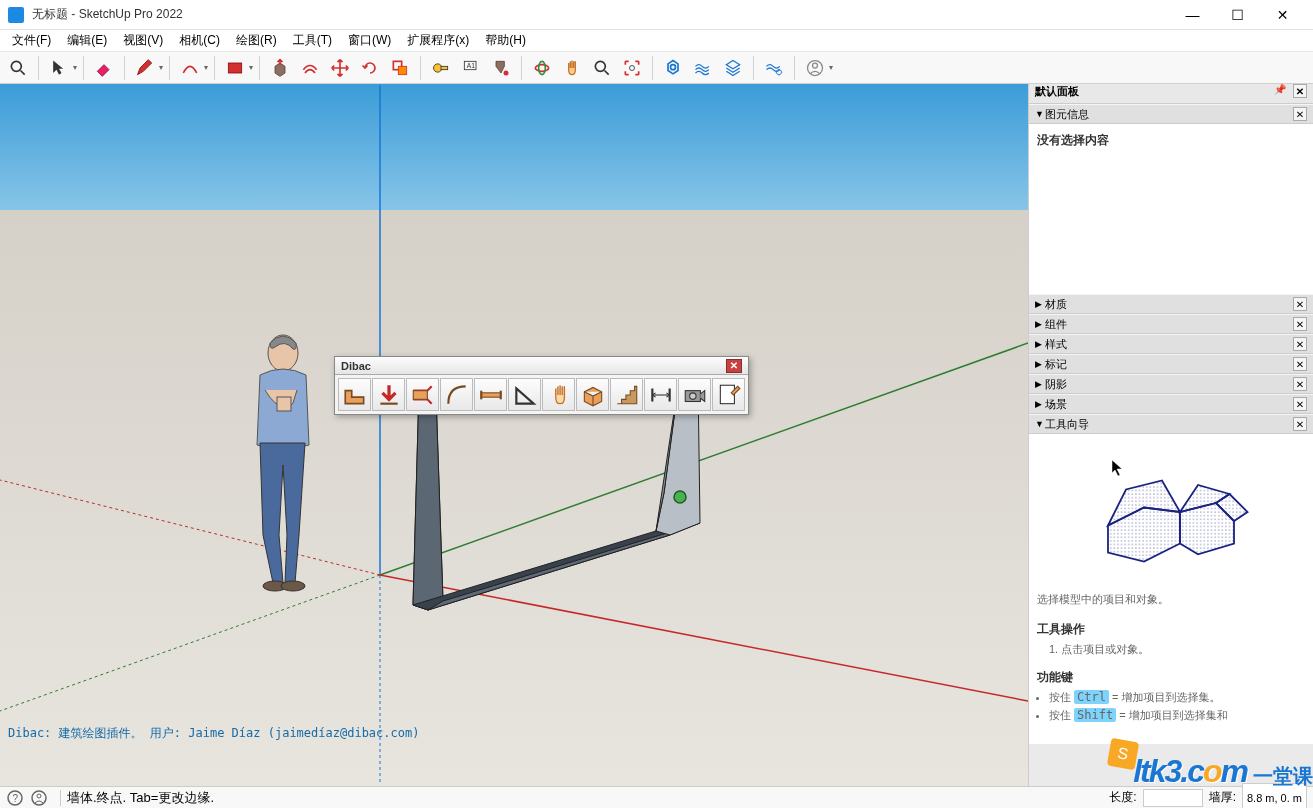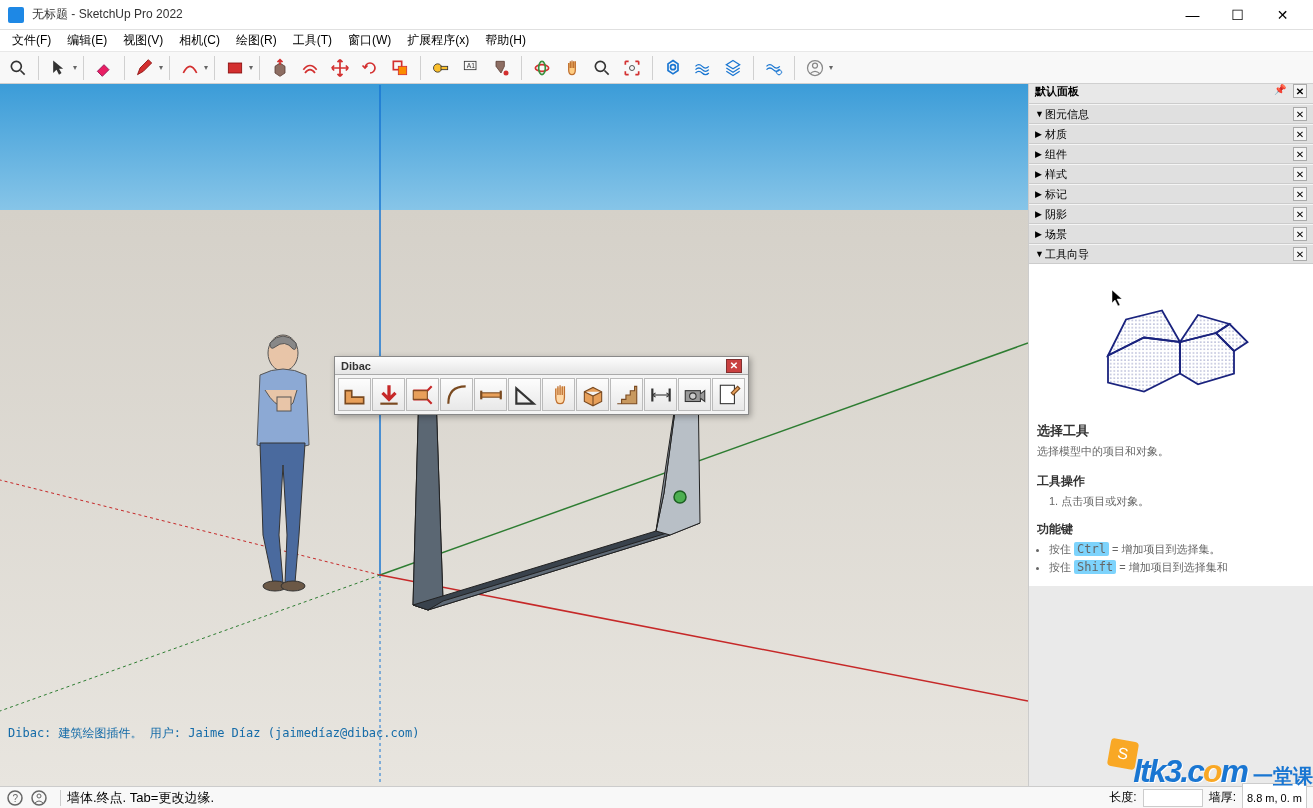--- a/index.html
+++ b/index.html
@@ -368,20 +368,21 @@
       <span style="margin-left:auto;font-size:10px;cursor:pointer;">📌</span>
       <span style="margin-left:6px;border:1px solid #aaa;width:14px;height:14px;display:flex;align-items:center;justify-content:center;font-size:10px;background:#f5f5f5;cursor:pointer;">✕</span>
     </div>
 
     <div class="panel-section">
       <div class="panel-header">
         <span class="arrow">▼</span>
         <span>图元信息</span>
         <span class="close-x">✕</span>
       </div>
+      <div class="panel-body entity">没有选择内容</div>
     </div>
 
     <div class="panel-header">
       <span class="arrow">▶</span>
       <span>材质</span>
       <span class="close-x">✕</span>
     </div>
     <div class="panel-header">
       <span class="arrow">▶</span>
       <span>组件</span>
@@ -423,21 +424,20 @@
             </defs>
           <path d="M30 80 L70 60 L110 65 L110 100 L70 120 L30 110 Z" fill="url(#dots)" stroke="#1a237e" stroke-width="2"></path>
           <path d="M30 80 L50 40 L90 30 L110 65 L70 60 Z" fill="url(#dots)" stroke="#1a237e" stroke-width="2"></path>
           <path d="M110 65 L150 55 L170 75 L170 100 L130 112 L110 100 Z" fill="url(#dots)" stroke="#1a237e" stroke-width="2"></path>
           <path d="M110 65 L130 35 L165 45 L150 55 Z" fill="url(#dots)" stroke="#1a237e" stroke-width="2"></path>
           <path d="M150 55 L165 45 L185 65 L170 75 Z" fill="url(#dots)" stroke="#1a237e" stroke-width="2"></path>
         </svg>
         <svg class="cursor-arrow" style="left:82px;top:25px;" viewBox="0 0 14 18">
             <path d="M1 1 L1 14 L4 11 L7 17 L9 16 L6 10 L11 10 Z" fill="#000" stroke="#fff" stroke-width="0.5"></path>
           </svg>
-        <div class="guide-title">选择工具</div>
         <div class="guide-desc">选择模型中的项目和对象。</div>
         <div class="guide-sub">工具操作</div>
         <div class="guide-list">
           <div>1. 点击项目或对象。</div>
         </div>
         <div class="guide-sub" style="margin-top:12px;">功能键</div>
         <ul class="guide-list">
           <li><span>按住 </span><span class="kbd">Ctrl</span><span> = 增加项目到选择集。</span></li>
           <li><span>按住 </span><span class="kbd">Shift</span><span> = 增加项目到选择集和</span></li>
         </ul>

